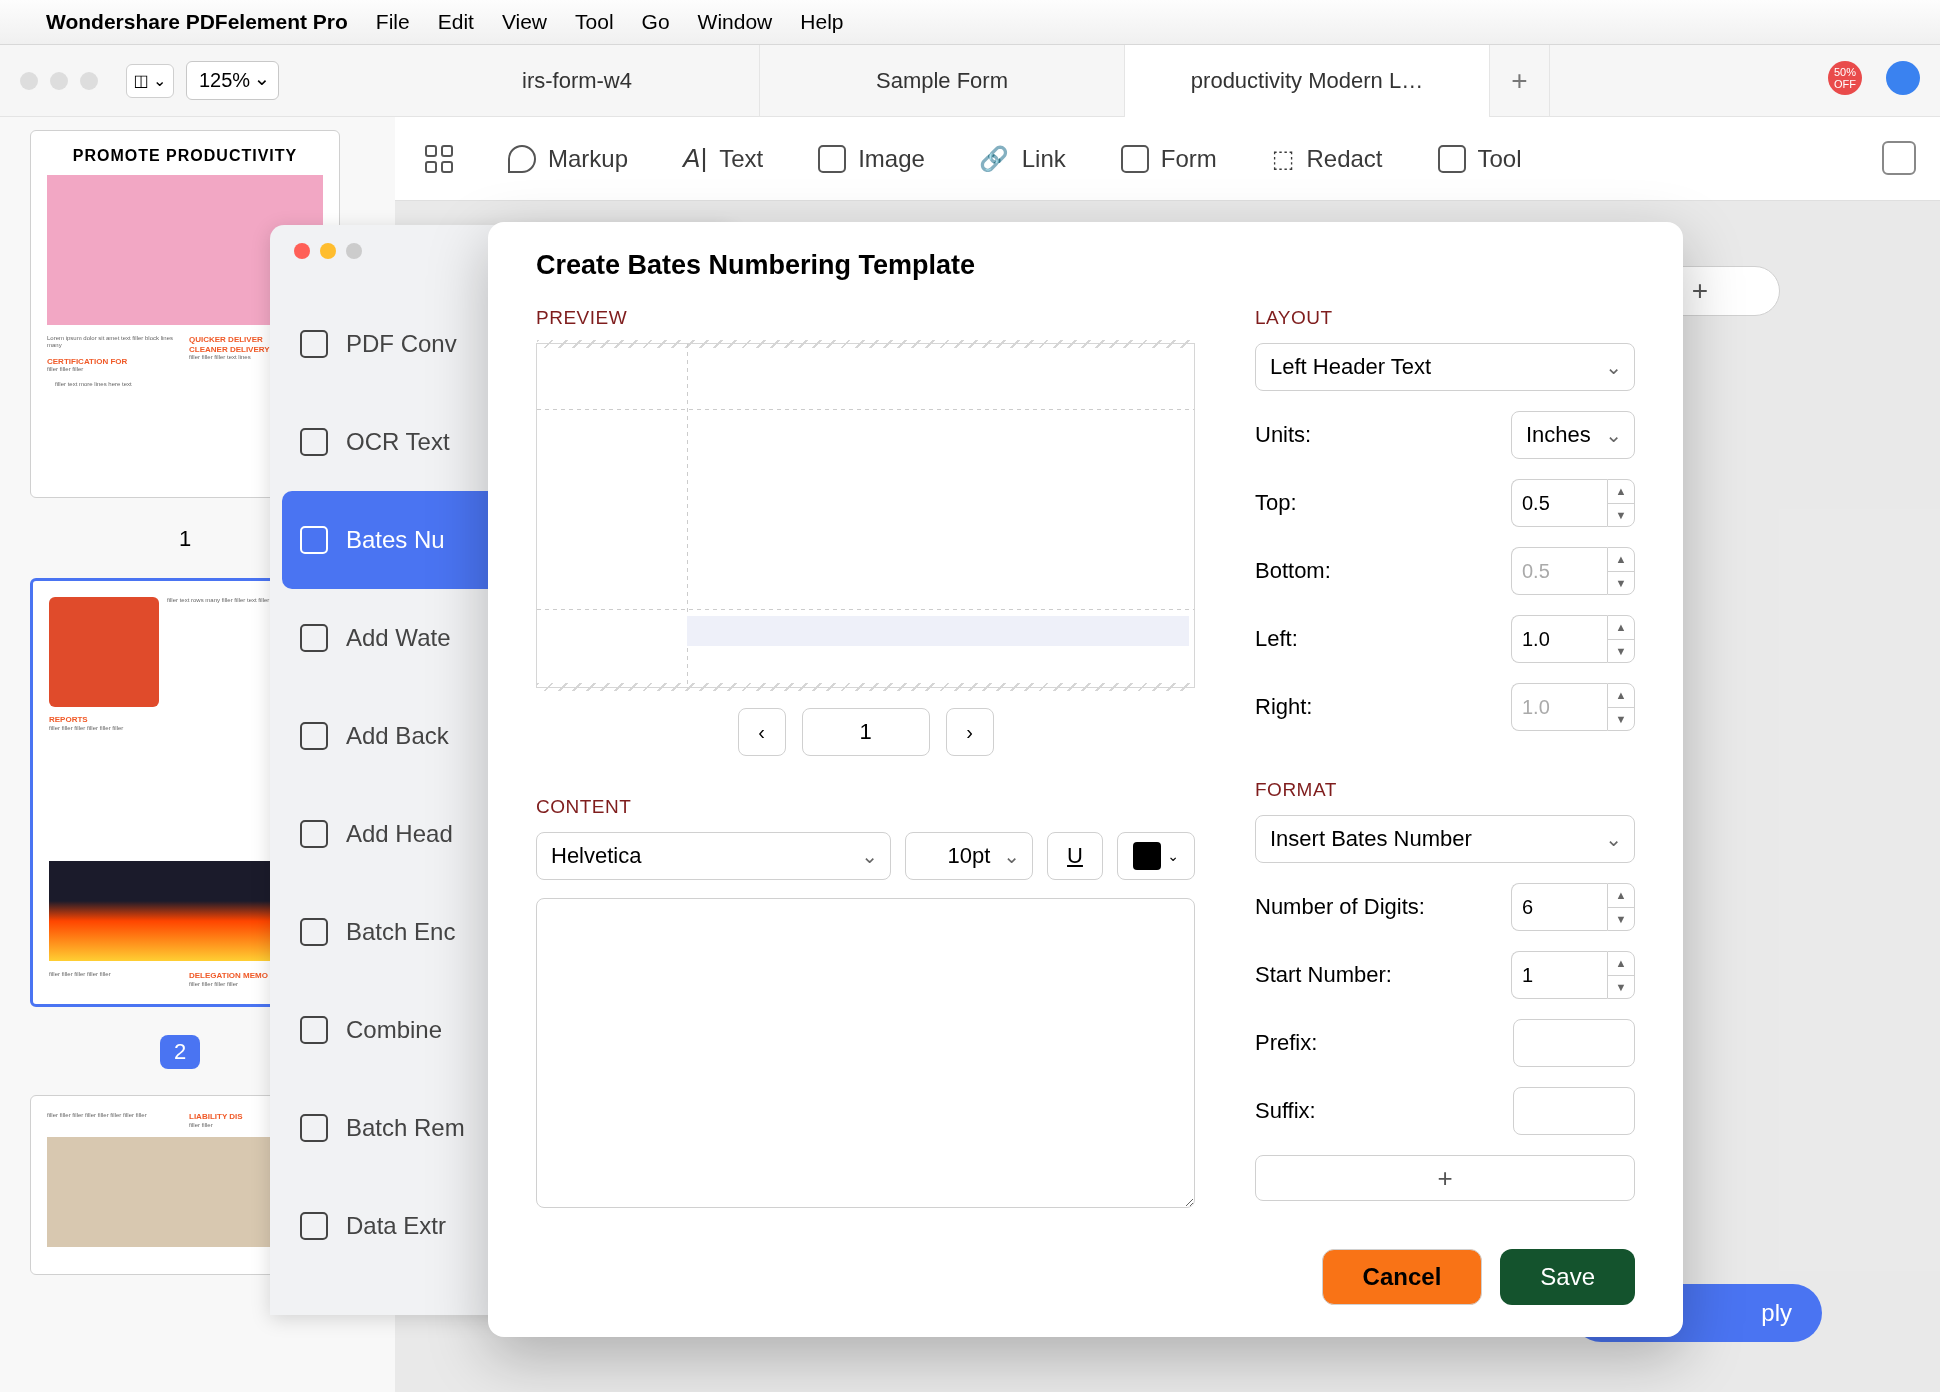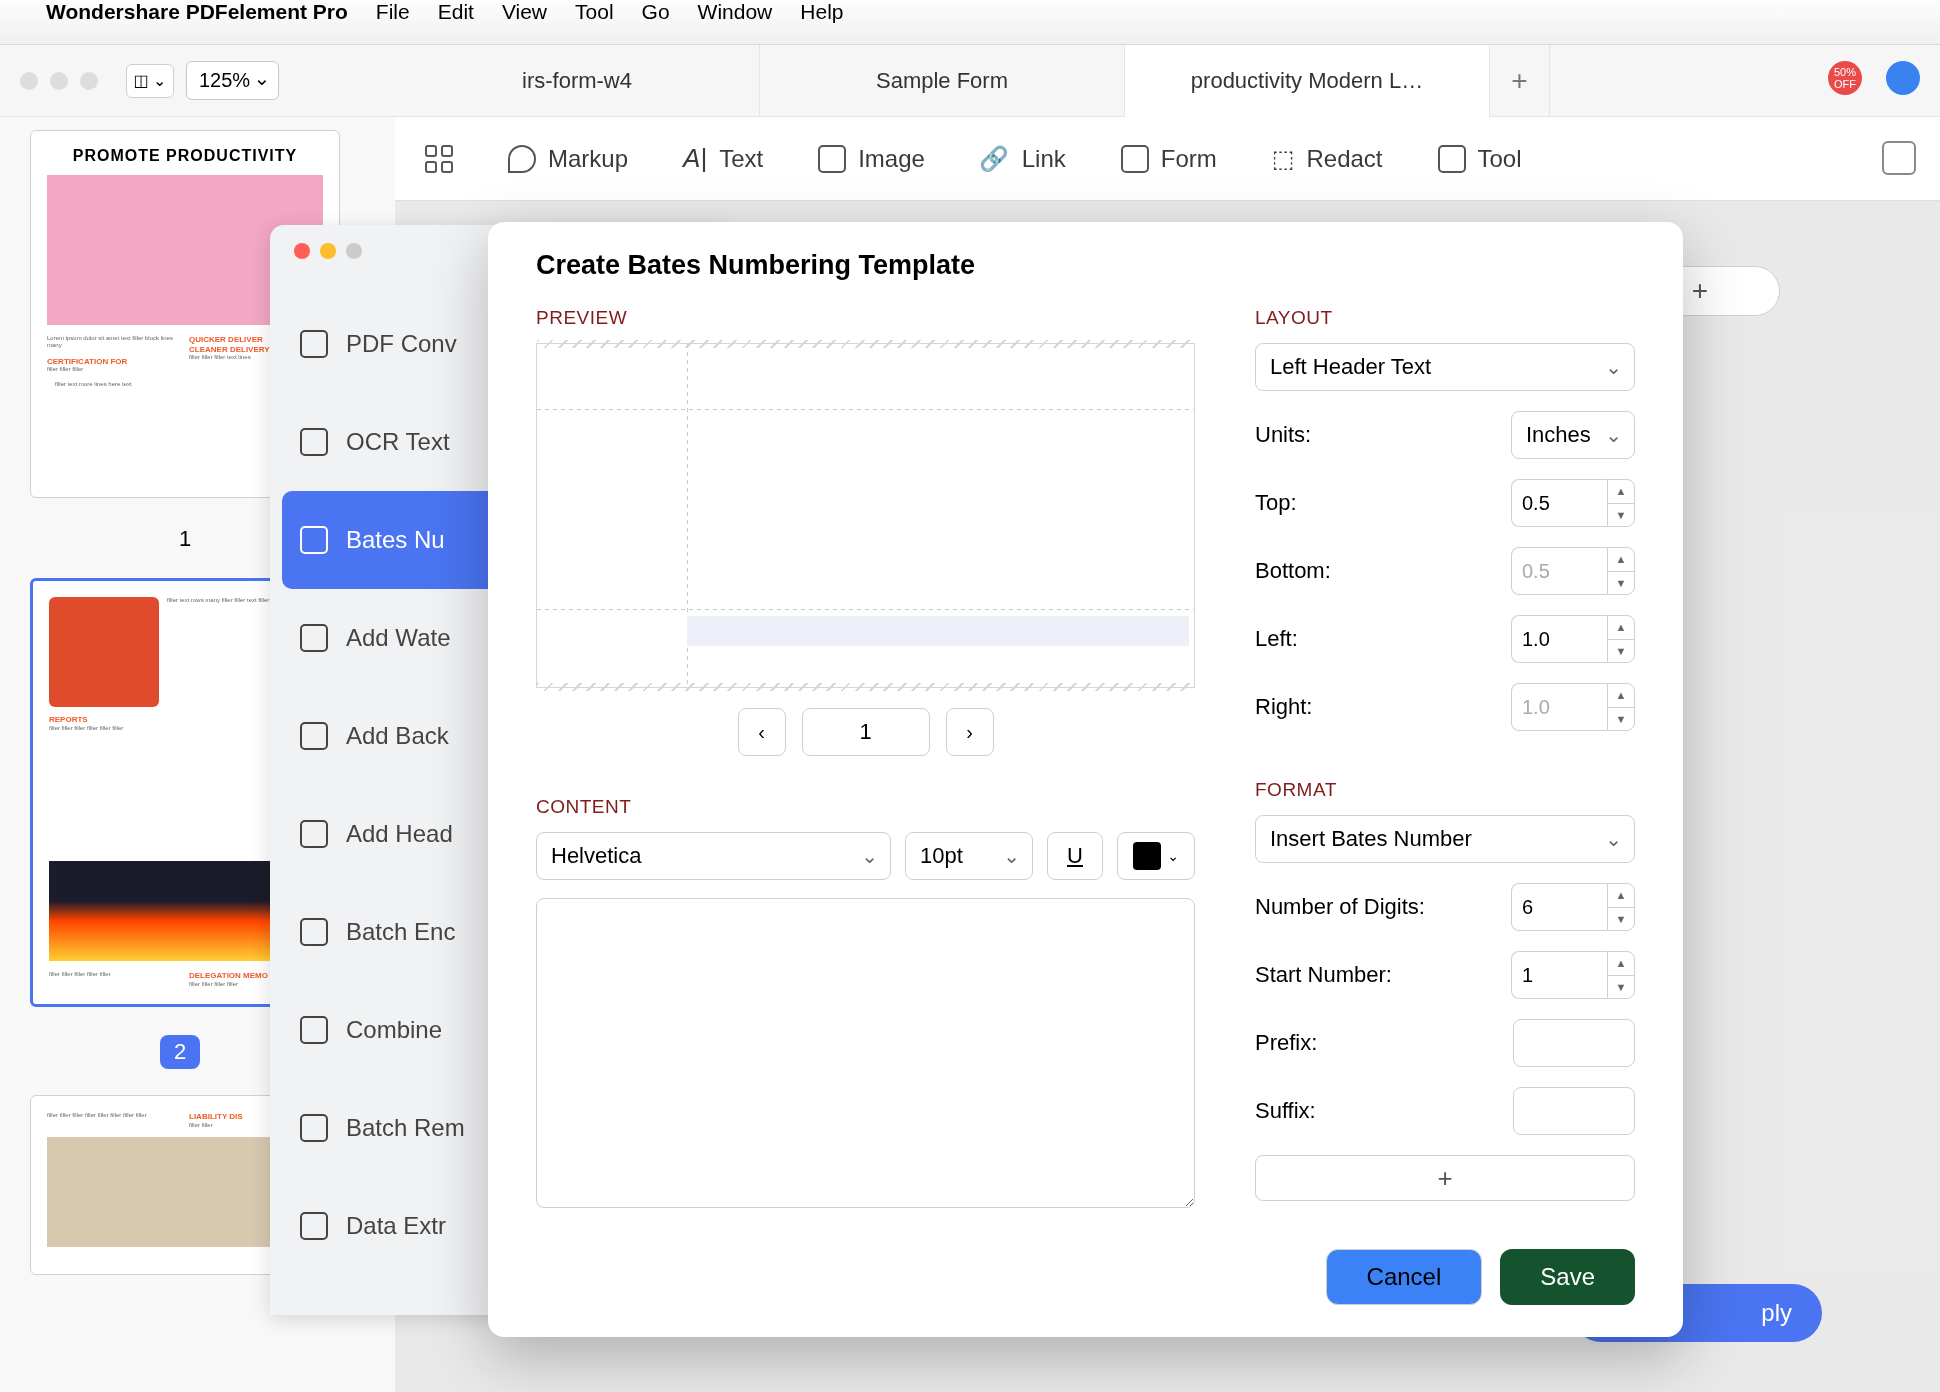--- a/index.html
+++ b/index.html
@@ -1,19 +1,19 @@
 <!DOCTYPE html>
 <html><head>
 <meta charset="utf-8">
 <style>
 * { box-sizing: border-box; margin: 0; padding: 0; font-family: -apple-system, BlinkMacSystemFont, "Segoe UI", Helvetica, sans-serif; }
 body { width: 1940px; height: 1392px; background: #f8f8f8; overflow: hidden; position: relative; transform-origin: top left; }
 
 
-.menubar { height: 45px; background: linear-gradient(#fdfdfd,#f0f0f0); display: flex; padding: 0 18px; gap: 28px; font-size: 21px; border-bottom: 1px solid #d8d8d8; }
+.menubar { height: 45px; background: linear-gradient(#fdfdfd,#f0f0f0); display: flex; align-items: center; padding: 0 18px; gap: 28px; font-size: 21px; border-bottom: 1px solid #d8d8d8; }
 .menubar .apple { font-size: 24px; }
 .menubar .appname { font-weight: 600; }
 
 
 .topbar { height: 72px; background: #f6f6f6; display: flex; align-items: center; border-bottom: 1px solid #e4e4e4; position: relative; }
 .traffic { display: flex; gap: 12px; margin-left: 20px; }
 .traffic span { width: 18px; height: 18px; border-radius: 50%; background: #ddd; }
 .layout-toggle { margin-left: 28px; width: 48px; height: 34px; border: 1px solid #cfcfcf; border-radius: 6px; background: #fff; display: flex; align-items: center; justify-content: center; font-size: 16px; }
 .zoom-sel { margin-left: 12px; height: 39px; border: 1.5px solid #c8c8c8; border-radius: 6px; padding: 0 28px 0 12px; font-size: 20px; background: #fff; position: relative; display:flex; align-items:center; }
 .zoom-sel::after { content: "⌄"; position: absolute; right: 8px; top: 4px; }
@@ -80,30 +80,30 @@
 .fieldrow { display:flex; justify-content:space-between; align-items:center; margin-top:20px; font-size:22px;}
 .num-input { display:flex; }
 .num-input input { width:96px; height:48px; border:1.5px solid #d0d0d0; border-right:none; border-radius:8px 0 0 8px; padding:0 10px; font-size:20px;}
 .num-input.dis input { color:#aaa; }
 .spinner { width:28px; height:48px; border:1.5px solid #d0d0d0; border-radius:0 8px 8px 0; display:flex; flex-direction:column;}
 .spinner div { flex:1; display:flex; align-items:center; justify-content:center; font-size:11px; color:#666;}
 .spinner div:first-child{border-bottom:1px solid #d0d0d0;}
 
 .content-row { display:flex; gap:14px; margin-top:4px;}
 .content-row .sel-box.font { flex:1;}
-.content-row .sel-box.size { width:128px;}
+.content-row .sel-box.size { width:128px;justify-content:center;}
 .ubox { width:56px; height:48px; border:1.5px solid #d0d0d0; border-radius:8px; display:flex; align-items:center; justify-content:center; font-size:22px; text-decoration:underline;}
 .colorbox { width:78px; height:48px; border:1.5px solid #d0d0d0; border-radius:8px; display:flex; align-items:center; justify-content:center; gap:6px;}
 .colorbox .sw { width:28px; height:28px; background:#000; border-radius:4px;}
 .bigtext { width:100%; height:310px; border:1.5px solid #d0d0d0; border-radius:8px; margin-top:18px;}
 
 .addbtn { width:100%; height:46px; border:1.5px solid #d0d0d0; border-radius:8px; display:flex; align-items:center; justify-content:center; font-size:26px; color:#555; margin-top:20px;}
 .btnrow { display:flex; justify-content:flex-end; gap:18px; margin-top:48px;}
 .btn { height:56px; padding:0 40px; border-radius:12px; font-size:24px; display:flex; align-items:center;}
-.btn.cancel { border:1.5px solid #d0d0d0; background:#3b82f6;}
+.btn.cancel { border:1.5px solid #d0d0d0; background:#f97316;font-weight:bold;}
 .btn.save { background:#14532d; color:#fff; border:none;}
 .apply-pill { position:absolute; left:1572px; top:1284px; width:250px; height:58px; background:#4a74f2; border-radius:30px; display:flex; align-items:center; justify-content:flex-end; padding-right:30px; color:#fff; font-size:24px;}
 .plus-pill { position:absolute; left:1620px; top:266px; width:160px; height:50px; border:1.5px solid #d0d0d0; border-radius:26px; background:#fff; display:flex; align-items:center; justify-content:center; font-size:28px; color:#555;}
 
 .overlay { position:absolute; inset:0; top:200px; left:395px; background:rgba(130,130,130,.12); }
 </style>
 </head>
 <body>
 
 <div class="menubar">

